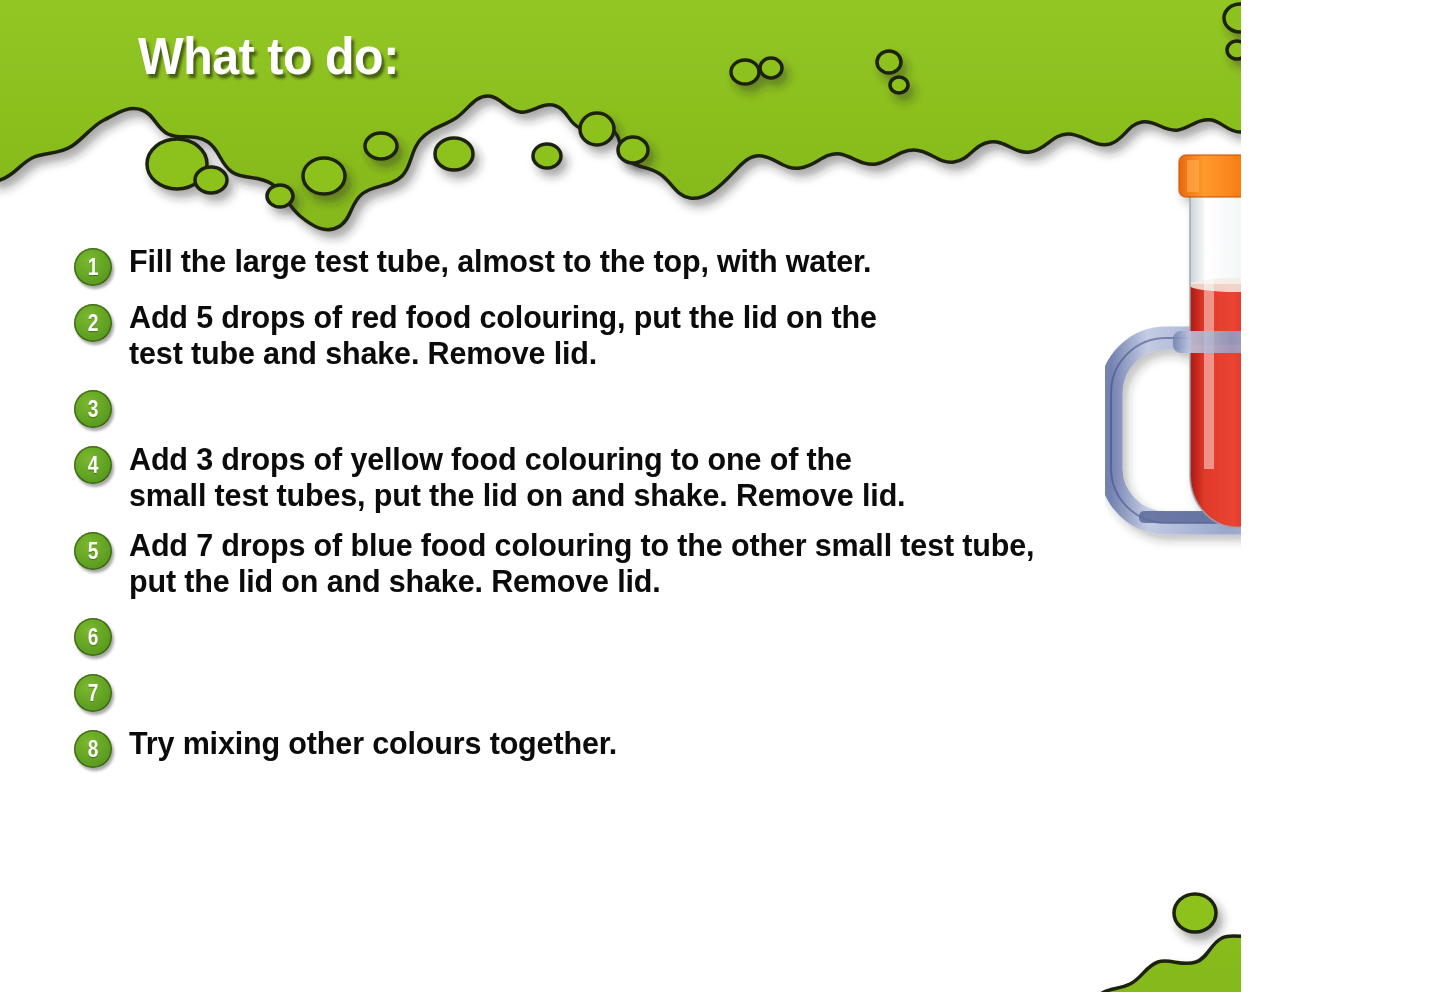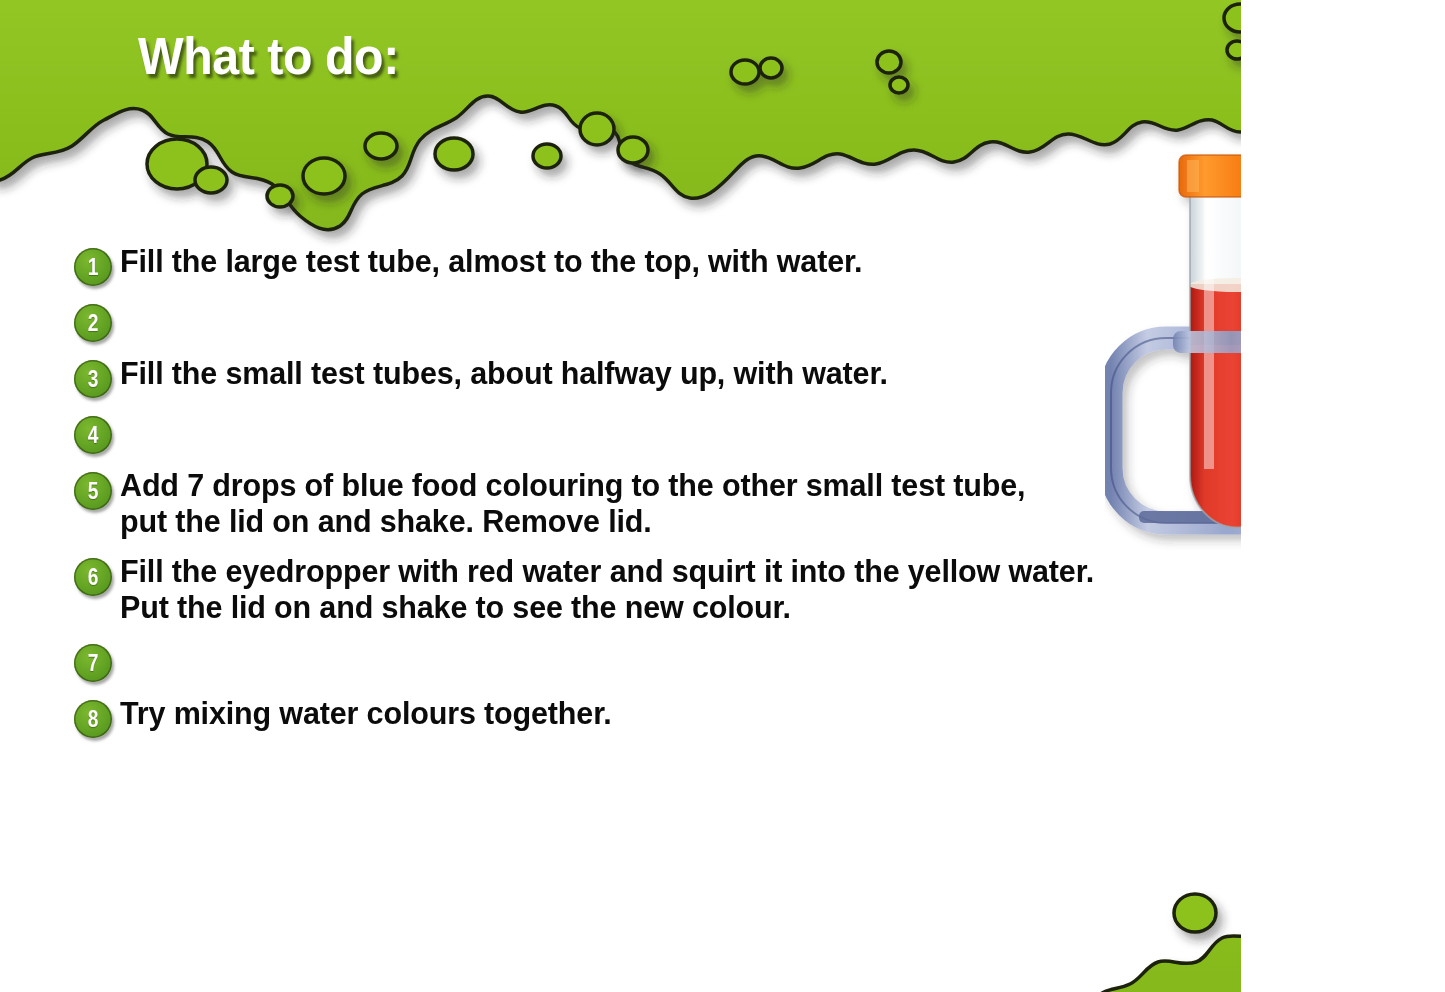--- a/index.html
+++ b/index.html
@@ -93,20 +93,21 @@
     text-shadow: 0 1px 1px rgba(30,50,10,0.45);
   }
 
   .step-text {
     font-size: 30.5px;
     font-weight: bold;
     color: #0b0b0b;
     line-height: 1.18;
     letter-spacing: -0.15px;
     white-space: pre-line;
+    margin-left: 9px;
   }
 
   
   .tube-figure {
     position: absolute;
     left: 1105px;
     top: 145px;
     width: 280px;
     height: 420px;
     z-index: 4;
@@ -308,65 +309,66 @@
         <span class="num">1</span>
       </span>
       <span class="step-text">Fill the large test tube, almost to the top, with water.</span>
     </div>
 
     <div class="step">
       <span class="badge">
         <span class="disc"></span>
         <span class="num">2</span>
       </span>
+      <span class="step-text">Add 5 drops of red food colouring, put the lid on the
+test tube and shake. Remove lid.</span>
     </div>
 
     <div class="step">
       <span class="badge">
         <span class="disc"></span>
         <span class="num">3</span>
       </span>
-      <span class="step-text">Fill the small test tubes, about halfway up, with water.</span>
     </div>
 
     <div class="step">
       <span class="badge">
         <span class="disc"></span>
         <span class="num">4</span>
       </span>
+      <span class="step-text">Add 3 drops of yellow food colouring to one of the
+small test tubes, put the lid on and shake. Remove lid.</span>
     </div>
 
     <div class="step">
       <span class="badge">
         <span class="disc"></span>
         <span class="num">5</span>
       </span>
       <span class="step-text">Add 7 drops of blue food colouring to the other small test tube,
 put the lid on and shake. Remove lid.</span>
     </div>
 
     <div class="step">
       <span class="badge">
         <span class="disc"></span>
         <span class="num">6</span>
       </span>
-      <span class="step-text">Fill the eyedropper with red water and squirt it into the yellow water.
-Put the lid on and shake to see the new colour.</span>
     </div>
 
     <div class="step">
       <span class="badge">
         <span class="disc"></span>
         <span class="num">7</span>
       </span>
     </div>
 
     <div class="step">
       <span class="badge">
         <span class="disc"></span>
         <span class="num">8</span>
       </span>
-      <span class="step-text">Try mixing water colours together.</span>
+      <span class="step-text">Try mixing other colours together.</span>
     </div>
 
   </div>
 
 </div>
 
 </body></html>

